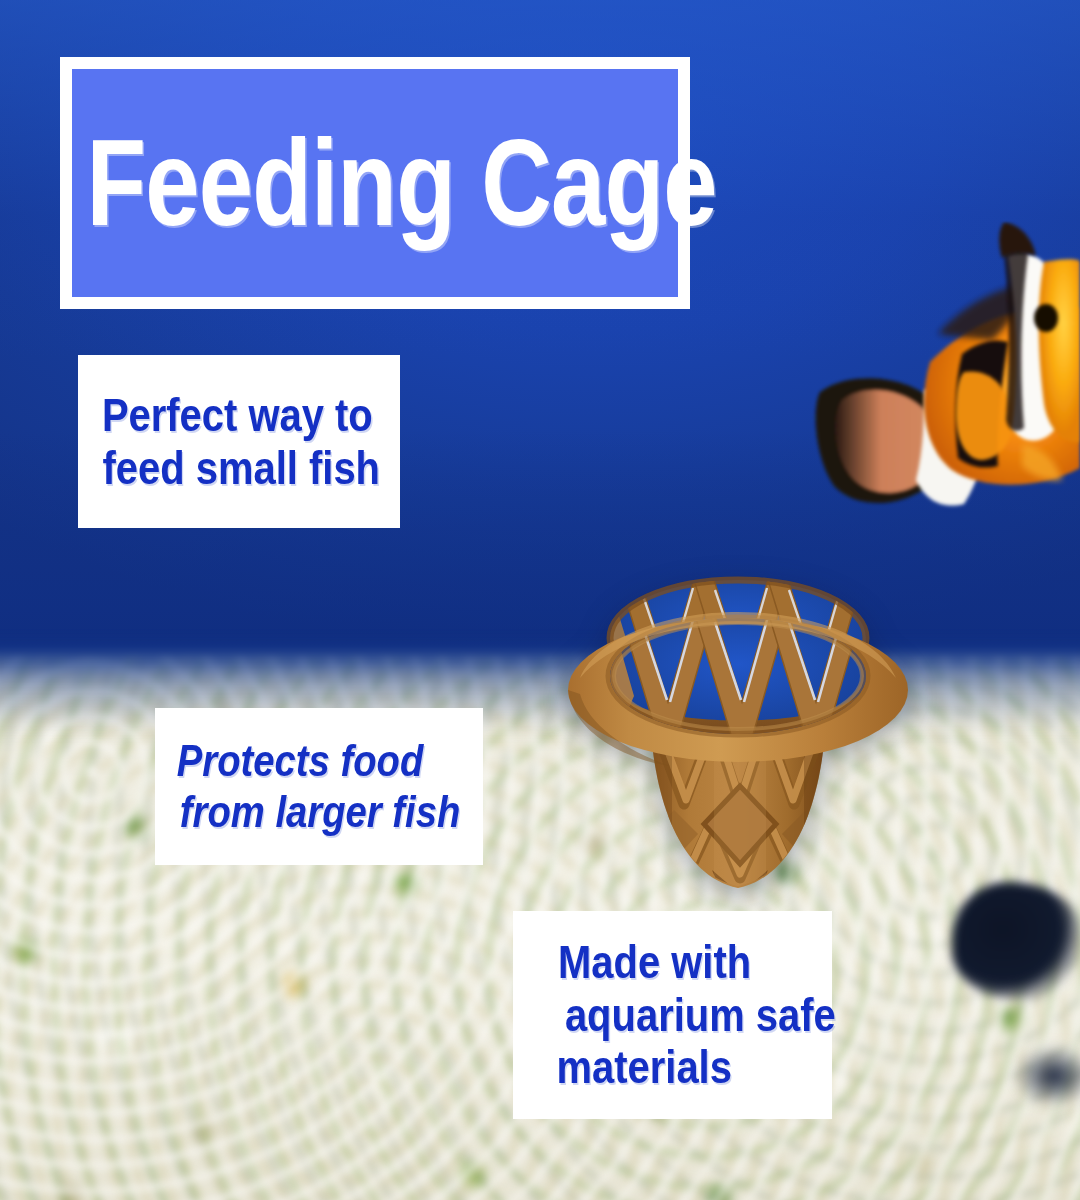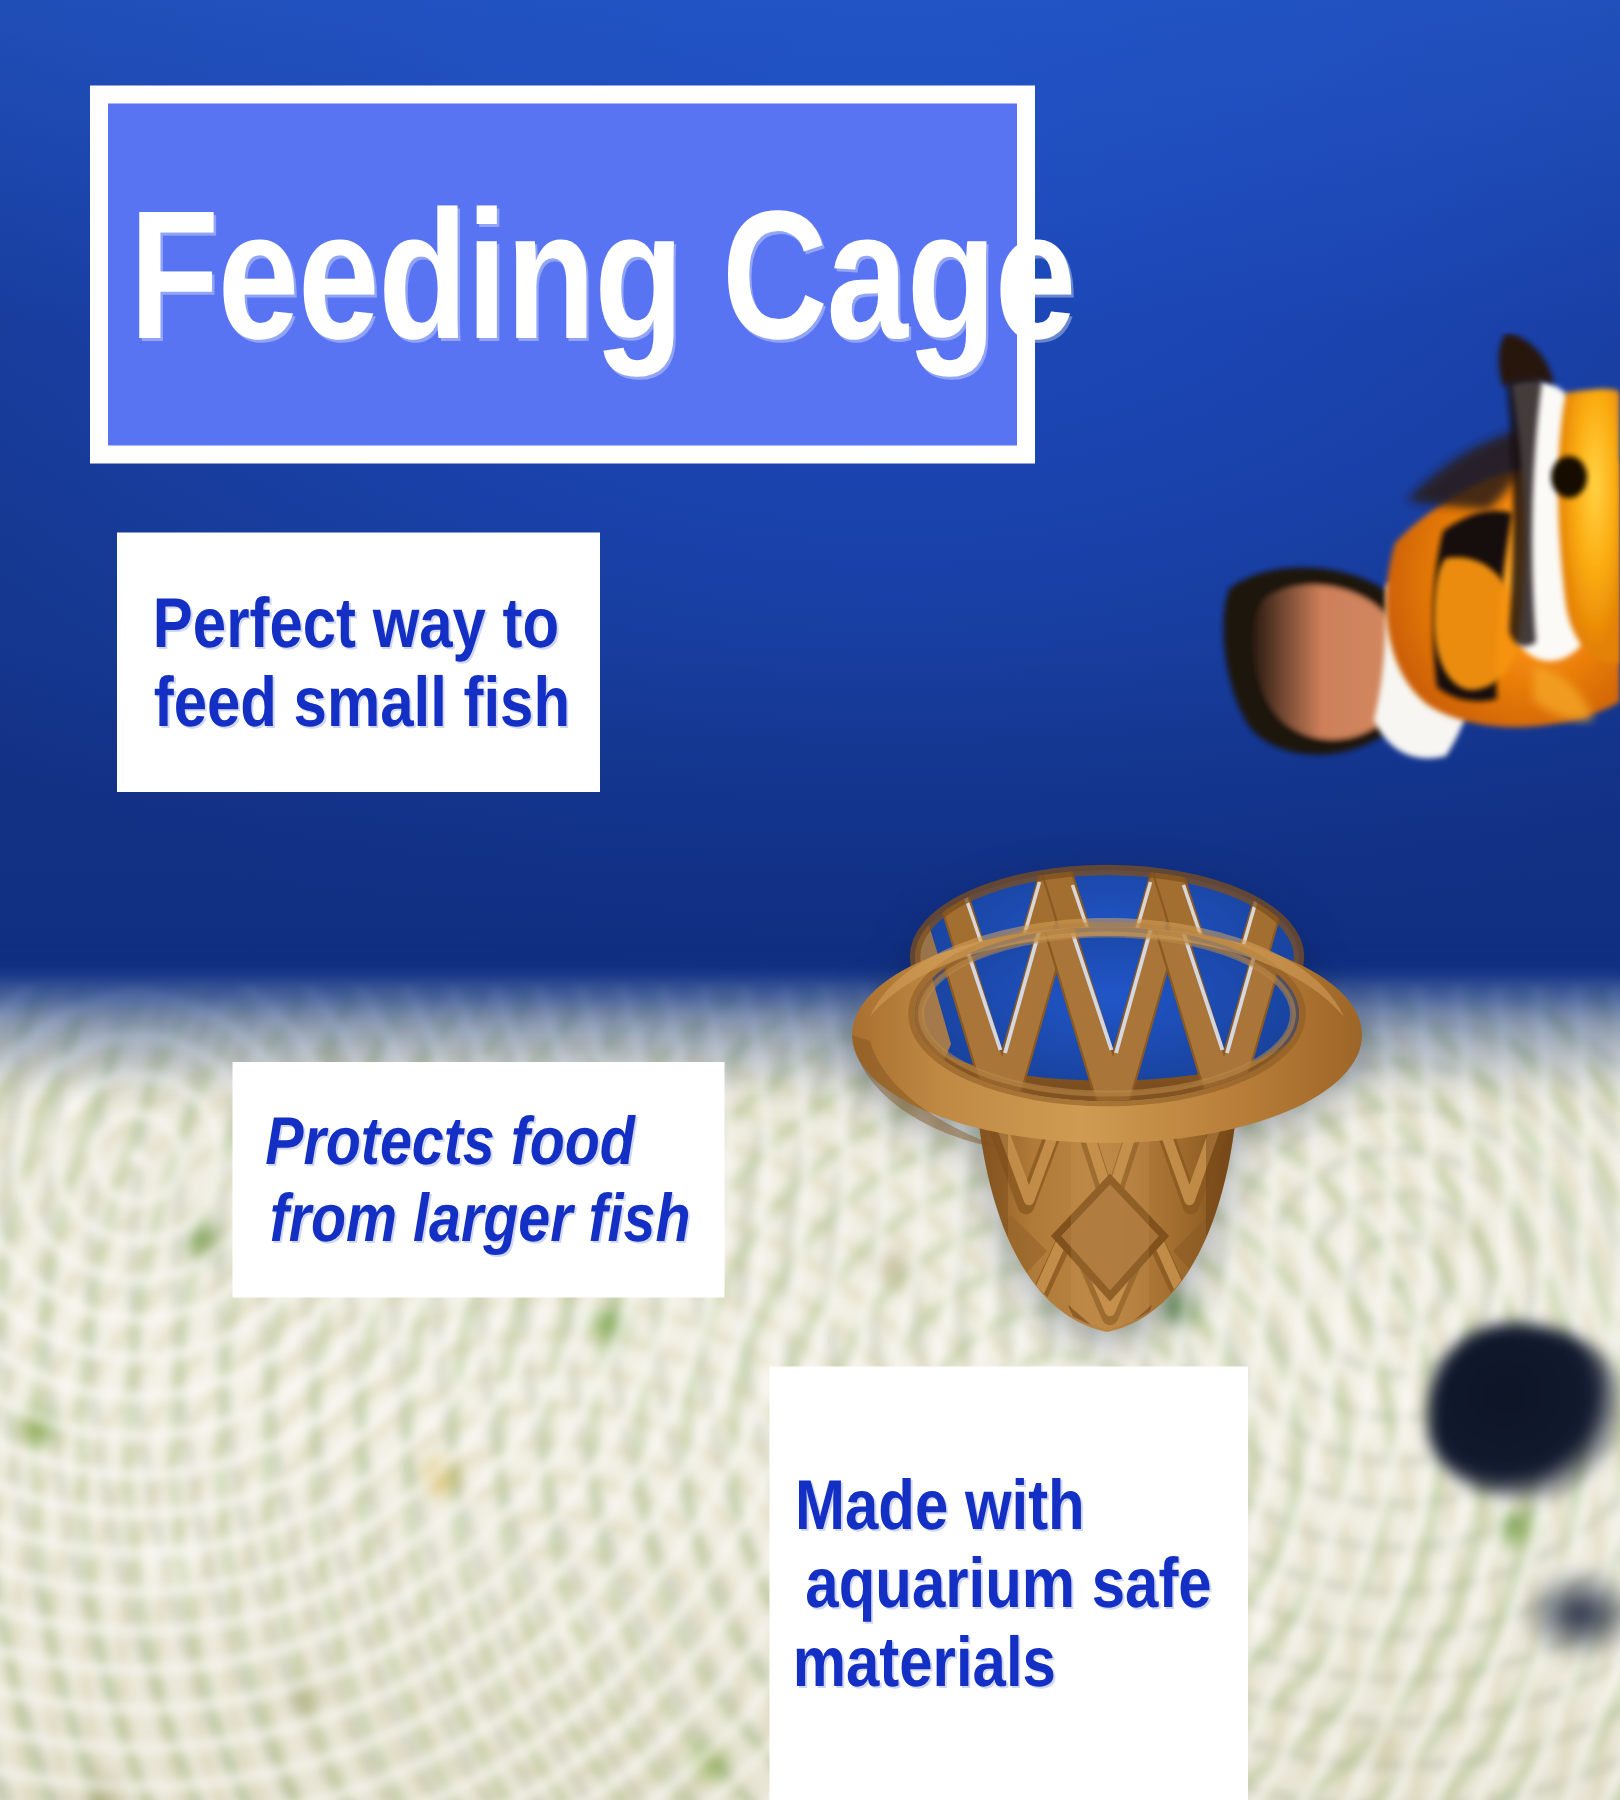--- a/index.html
+++ b/index.html
@@ -177,21 +177,21 @@
     font-weight: bold;
     font-size: 45px;
     line-height: 1.12;
     white-space: nowrap;
     transform: scaleX(.85);
     text-shadow: 1.5px 1.5px 0 rgba(120,140,220,.35);
   }
 
   #callout-1 { left: 78px;  top: 355px;  width: 322px; height: 173px; }
   #callout-2 { left: 155px; top: 708px;  width: 328px; height: 157px; font-style: italic; }
-  #callout-3 { left: 513px; top: 911px;  width: 319px; height: 289px; }
+  #callout-3 { left: 513px; top: 911px;  width: 319px; height: 208px; padding-left: 28px; }
 
   #callout-1 .line { font-size: 47px; }
   #callout-2 .line { font-size: 45px; }
   #callout-3 .line { font-size: 47px; }
 </style>
 </head>
 <body>
 
 <div id="stage">
 

